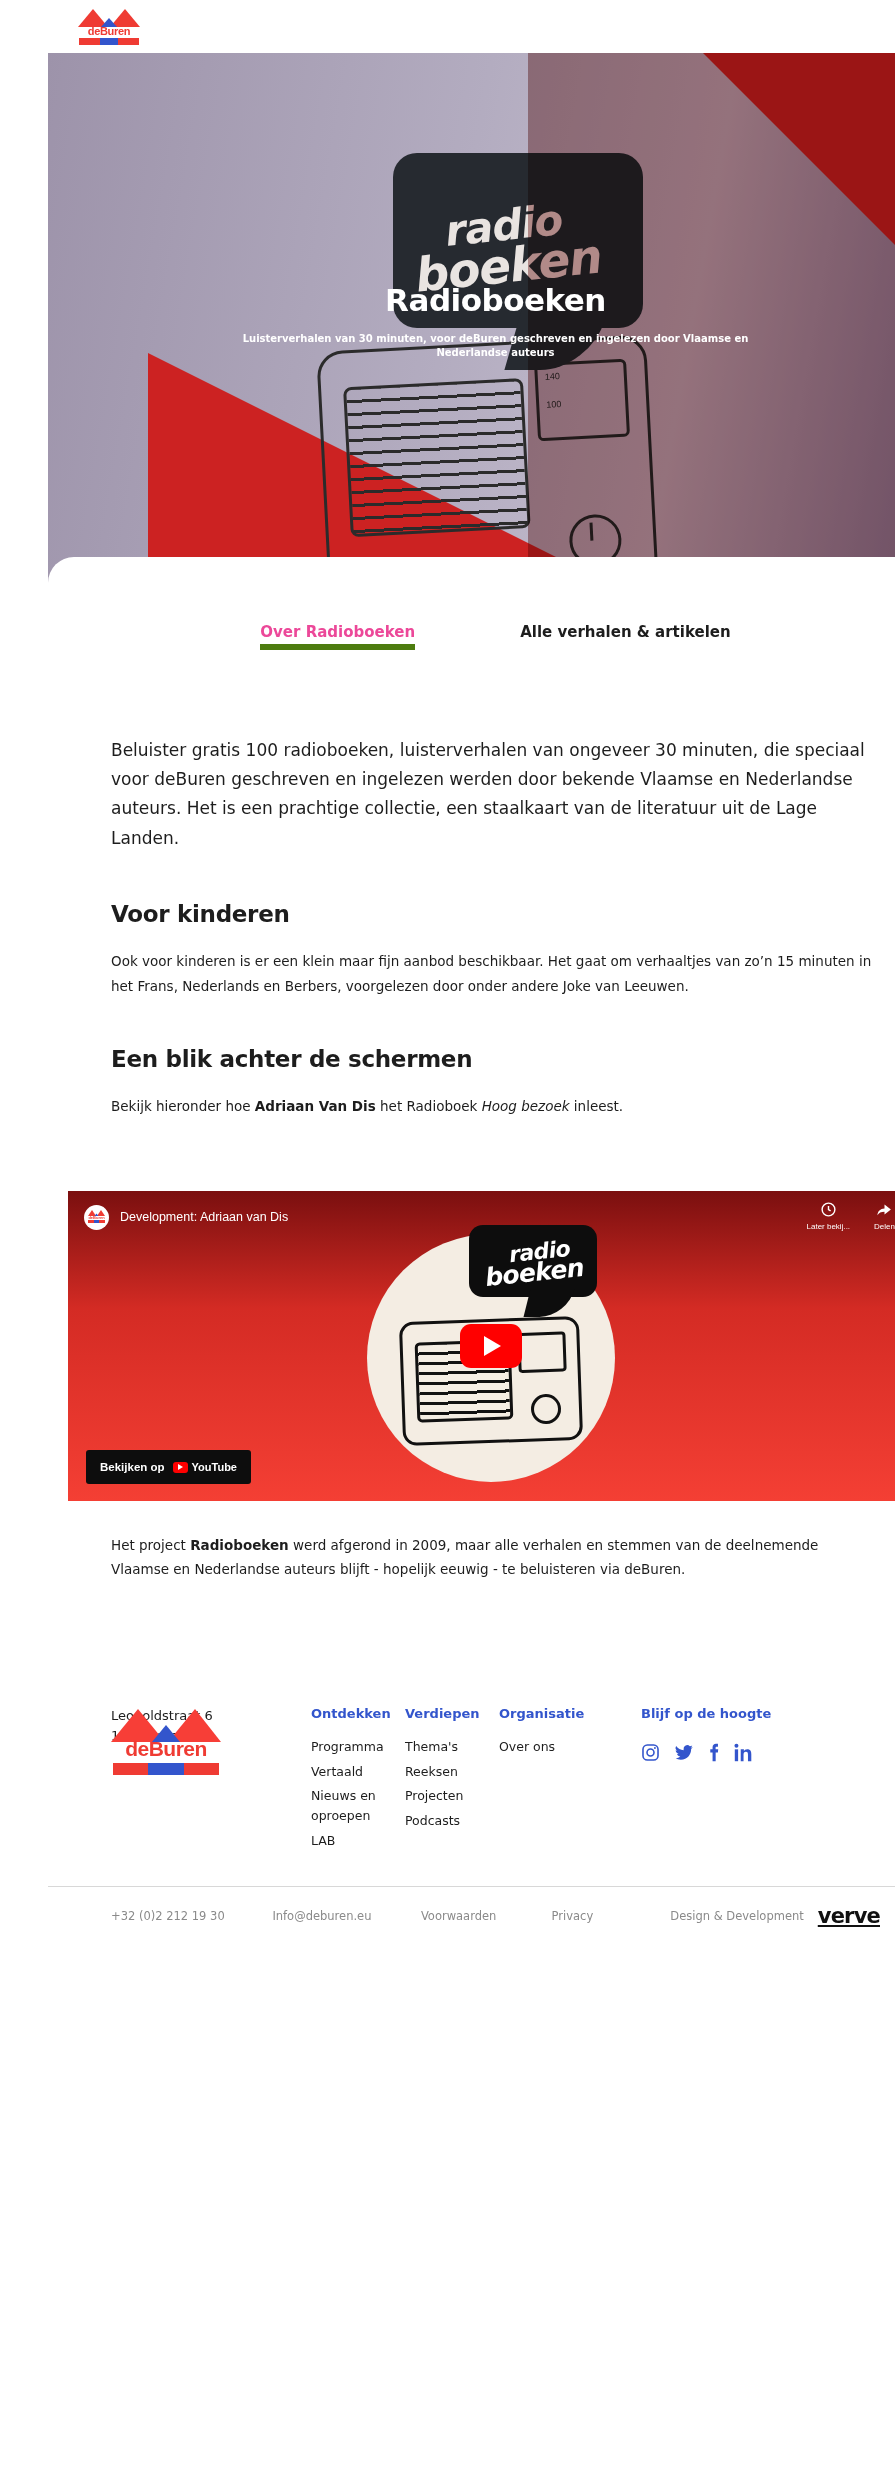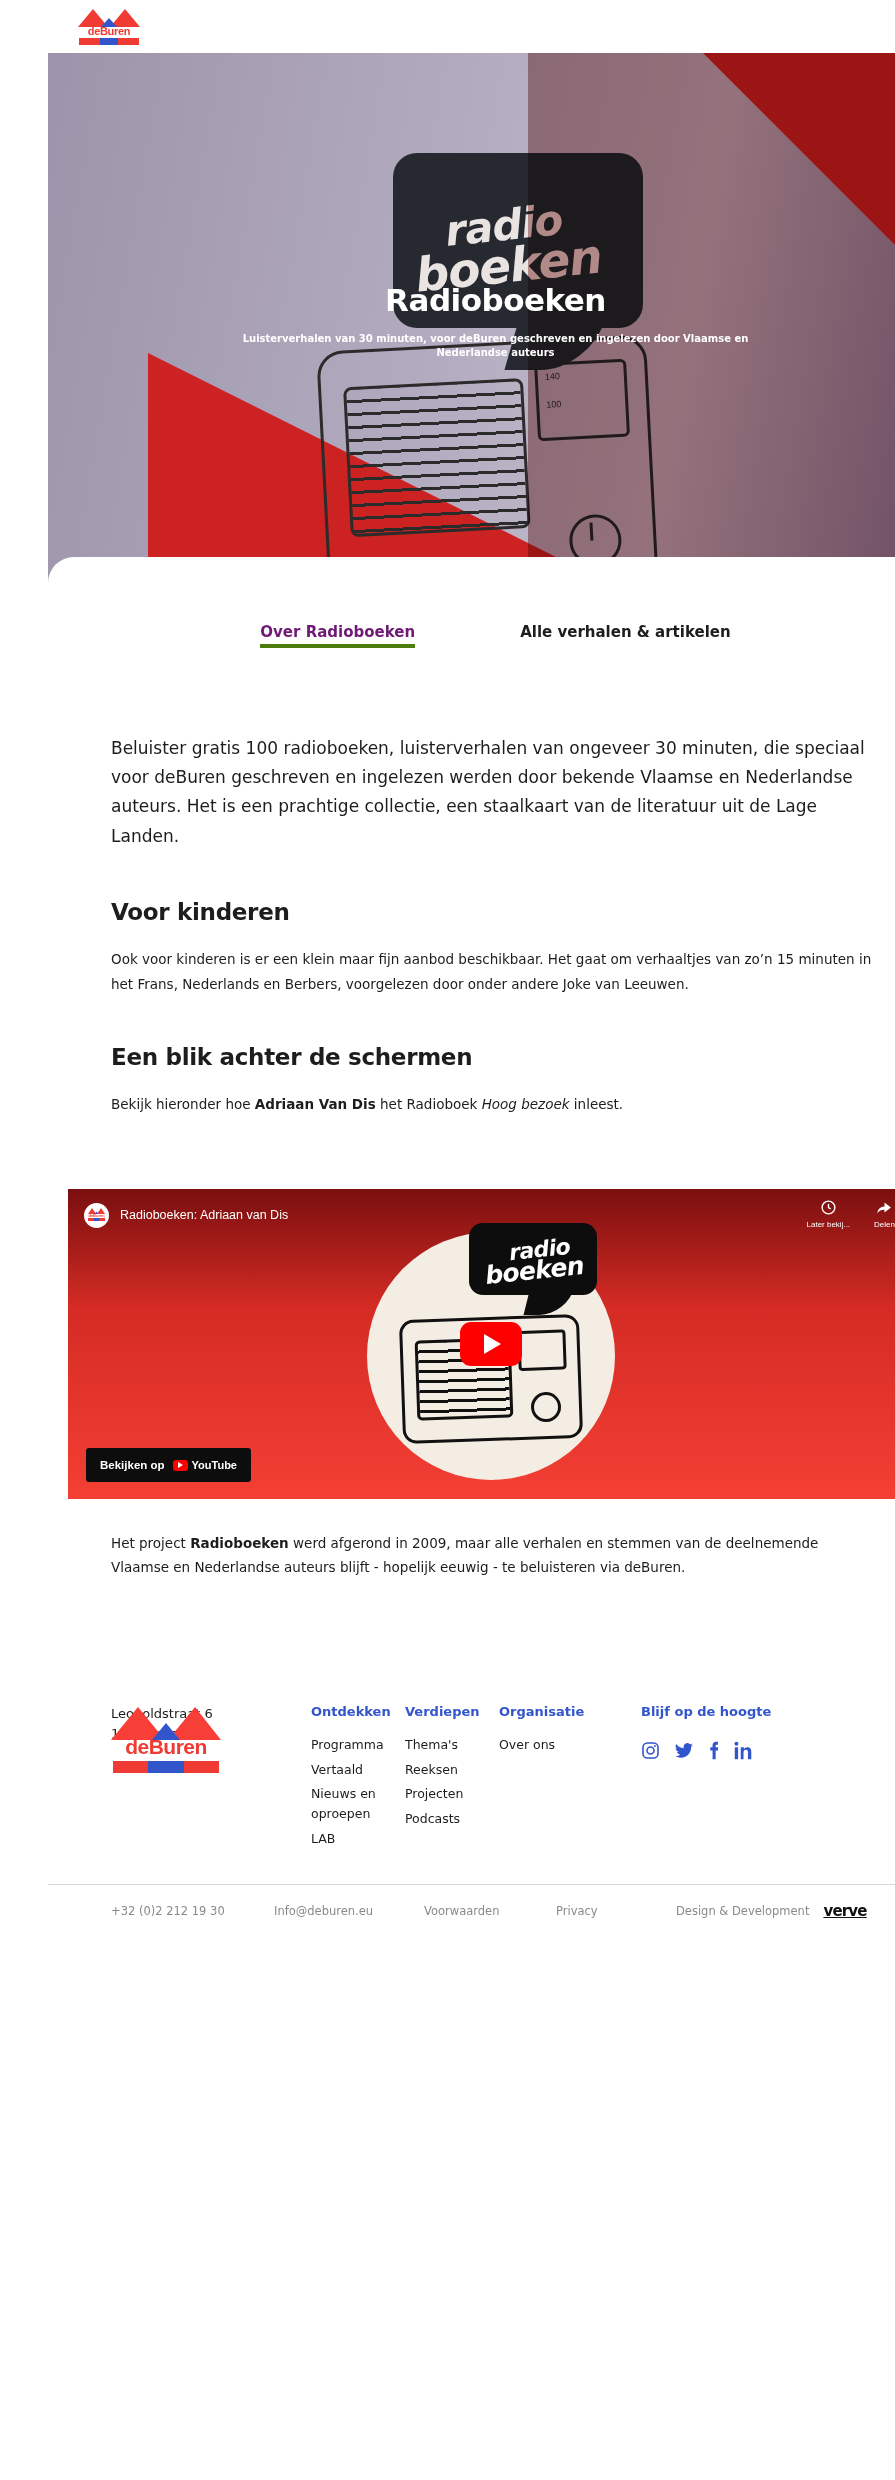--- a/index.html
+++ b/index.html
@@ -100,21 +100,21 @@
 
   
   .tabs{
     width:895px;display:flex;justify-content:center;gap:105px;
     padding:40px 0 22px 0;background:#fff;
   }
   .tab{
     font-size:15px;font-weight:bold;font-family:"DejaVu Sans",sans-serif;
     color:#1d1d1d;text-decoration:none;padding-bottom:3px;cursor:pointer;
   }
-  .tab.active{color:#701a75;border-bottom:4px solid #4d7c0f;}
+  .tab.active{color:#ec4899;border-bottom:6px solid #4d7c0f;}
 
   
   .content{width:895px;padding:64px 63px 0 63px;background:#fff;}
   .lead{
     font-size:17px;line-height:1.72;color:#1d1d1d;max-width:775px;
     font-family:"DejaVu Sans",sans-serif;
   }
   .sect{margin-top:48px;}
   h2.sect-h{
     font-size:23px;font-weight:bold;color:#1d1d1d;letter-spacing:-0.3px;
@@ -222,21 +222,21 @@
   .bottombar{
     width:895px;border-top:1px solid #d8d8d8;padding:17px 63px;
     display:flex;align-items:center;gap:0;background:#fff;
   }
   .bb{font-size:11.5px;color:#8a8a8a;text-decoration:none;font-family:"DejaVu Sans",sans-serif;white-space:nowrap;cursor:pointer;}
   .bb.s1{width:163px;}
   .bb.s2{width:150px;}
   .bb.s3{width:132px;}
   .bb.s4{width:120px;}
   .bb.s5{width:auto;margin-right:14px;}
-  .verve{font-size:15px;font-weight:bold;color:#111;letter-spacing:-0.8px;font-family:"DejaVu Sans",sans-serif;}
+  .verve{font-size:21px;font-weight:bold;color:#111;letter-spacing:-0.8px;font-family:"DejaVu Sans",sans-serif;}
 </style>
 </head>
 <body>
 
 <div class="page">
 
   <div class="topbar">
     <a class="logo" href="#">
       <svg class="roof" viewBox="0 0 62 20">
         <polygon points="0,20 15,2 30,20" fill="#ef3b33"></polygon>
@@ -313,21 +313,21 @@
               <polygon points="9,7 13,1 17,7" fill="#ef3b33"></polygon>
               <polygon points="6.5,7 8.5,4.5 10.5,7" fill="#3355cc"></polygon>
             </svg>
             <span class="vword">deBuren</span>
             <span class="vbar">
                 <i class="r"></i>
                 <i class="b"></i>
                 <i class="r"></i>
               </span>
           </span>
-          <span class="v-title">Radioboeken: Adriaan van Dis</span>
+          <span class="v-title">Development: Adriaan van Dis</span>
         </div>
 
         <div class="v-actions">
           <span class="v-action">
             <svg width="17" height="17" viewBox="0 0 24 24" fill="none" stroke="#fff" stroke-width="2">
               <circle cx="12" cy="12" r="9"></circle>
                 <path d="M12 7v5l3 2"></path>
             </svg>
             <span>Later bekij...</span>
           </span>

